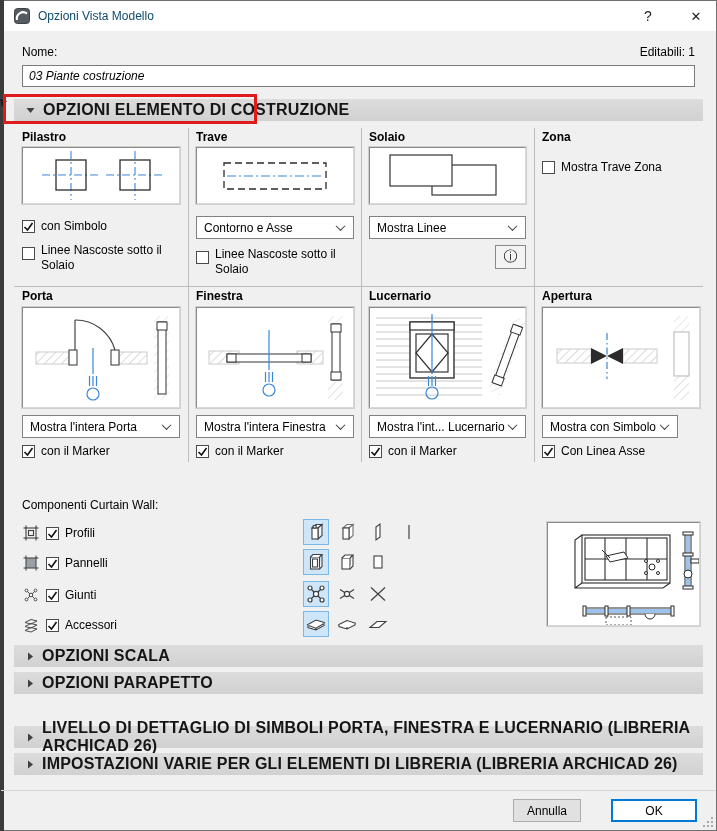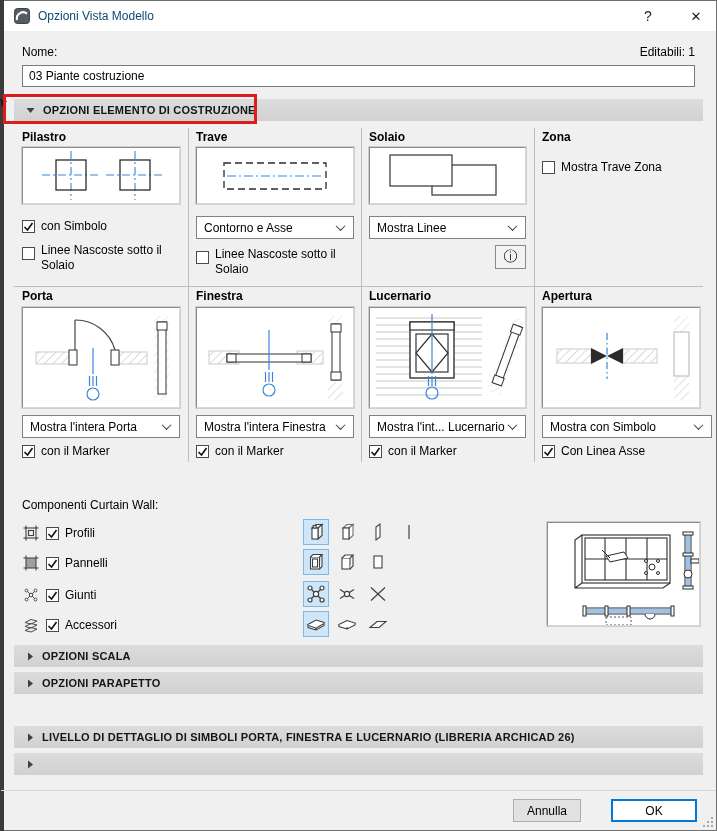--- a/index.html
+++ b/index.html
@@ -18,21 +18,21 @@
 
   
   .lbl { position:absolute; font-size:12px; color:#000; }
   .textinput { position:absolute; height:22px; border:1px solid #7a7a7a; background:#fff;
                font-family:"Liberation Sans",sans-serif; font-size:12px; padding:0 6px; color:#000; }
 
   
   .secbar { position:absolute; width:689px; height:22px; left:14px;
             background:linear-gradient(#dcdcdc,#d1d1d1); display:flex; align-items:center;
             padding-left:12px; gap:8px; }
-  .secbar .t { font-weight:bold; font-size:11px; color:#151515; letter-spacing:.2px; }
+  .secbar .t { font-weight:bold; font-size:16px; color:#151515; letter-spacing:.2px; }
 
   .redbox { position:absolute; left:3px; top:94px; width:254px; height:30px;
             border:3px solid #de1c1c; pointer-events:none; z-index:30; }
 
   .vsep { position:absolute; width:1px; background:#bdbdbd; }
   .hsep { position:absolute; height:1px; background:#bdbdbd; }
 
   .coltitle { position:absolute; font-weight:bold; font-size:12px; color:#000; }
 
   .preview { position:absolute; background:#fff; border-top:1px solid #8a8a8a;
@@ -87,21 +87,21 @@
   </div>
   <div class="left-strip"></div>
   <span class="abs" style="left:0;top:99px">
     <svg width="8" height="9">
         <polygon points="0,0 7,2 2,8" fill="#1b1b1b"></polygon>
       </svg>
   </span>
 
   <span class="lbl" style="left:22px;top:45px">Nome:</span>
   <span class="lbl" style="right:22px;top:45px;text-align:right">Editabili: 1</span>
-  <input class="textinput" style="left: 22px; top: 65px; width: 673px;" value="03 Piante costruzione">
+  <input class="textinput" style="left: 22px; top: 65px; width: 673px; font-style: italic;" value="03 Piante costruzione">
 
   <div class="secbar accbar" style="top:99px">
     <span>
       <svg width="9" height="8">
           <polygon points="0.5,2 8.5,2 4.5,7" fill="#3f3f3f"></polygon>
         </svg>
     </span>
     <span class="t">OPZIONI ELEMENTO DI COSTRUZIONE</span>
   </div>
   <div class="redbox"></div>
@@ -302,21 +302,21 @@
     <span class="chev"></span>
   </div>
   <div class="dropdown" style="left:196px;top:415px;width:158px">
     <span class="ddtext">Mostra l'intera Finestra</span>
     <span class="chev"></span>
   </div>
   <div class="dropdown" style="left:369px;top:415px;width:157px">
     <span class="ddtext">Mostra l'int... Lucernario</span>
     <span class="chev"></span>
   </div>
-  <div class="dropdown" style="left:542px;top:415px;width:170px">
+  <div class="dropdown" style="left:542px;top:415px;width:136px">
     <span class="ddtext">Mostra con Simbolo</span>
     <span class="chev"></span>
   </div>
 
   <div class="cbrow" style="left:22px;top:444px">
     <span class="cb">
       <svg width="11" height="11">
           <polyline points="1.5,6 4.5,9 9.5,2" fill="none" stroke="#111" stroke-width="1.6"></polyline>
         </svg>
     </span>
@@ -601,20 +601,21 @@
         </svg>
     </span>
     <span class="t">LIVELLO DI DETTAGLIO DI SIMBOLI PORTA, FINESTRA E LUCERNARIO (LIBRERIA ARCHICAD 26)</span>
   </div>
   <div class="secbar accbar" style="top:753px">
     <span>
       <svg width="8" height="9">
           <polygon points="2,0.5 7,4.5 2,8.5" fill="#3f3f3f"></polygon>
         </svg>
     </span>
+    <span class="t">IMPOSTAZIONI VARIE PER GLI ELEMENTI DI LIBRERIA (LIBRERIA ARCHICAD 26)</span>
   </div>
 
   <div class="footsep"></div>
   <div class="btn" style="left:513px;top:799px;width:68px">Annulla</div>
   <div class="btn primary" style="left:611px;top:799px;width:86px">OK</div>
   <span class="abs" style="left:701px;top:815px">
     <svg width="13" height="13" fill="#a9a9a9">
       <rect x="10" y="2" width="2" height="2"></rect>
         <rect x="10" y="6" width="2" height="2"></rect>
         <rect x="6" y="6" width="2" height="2"></rect>

